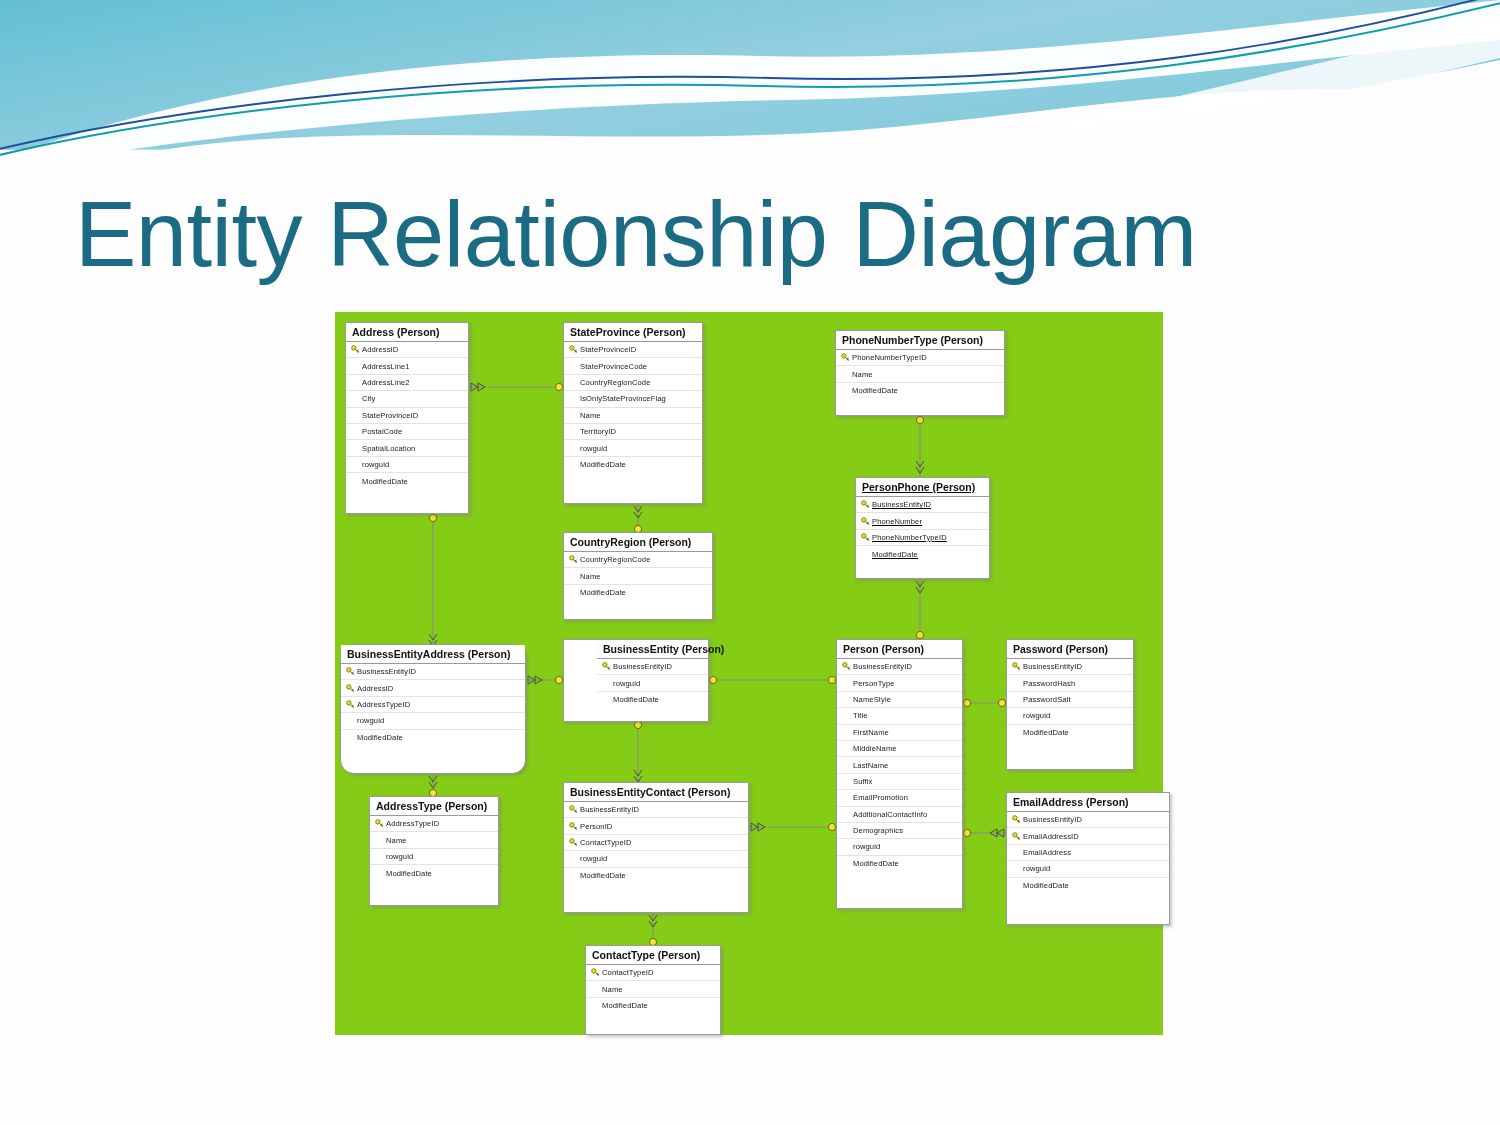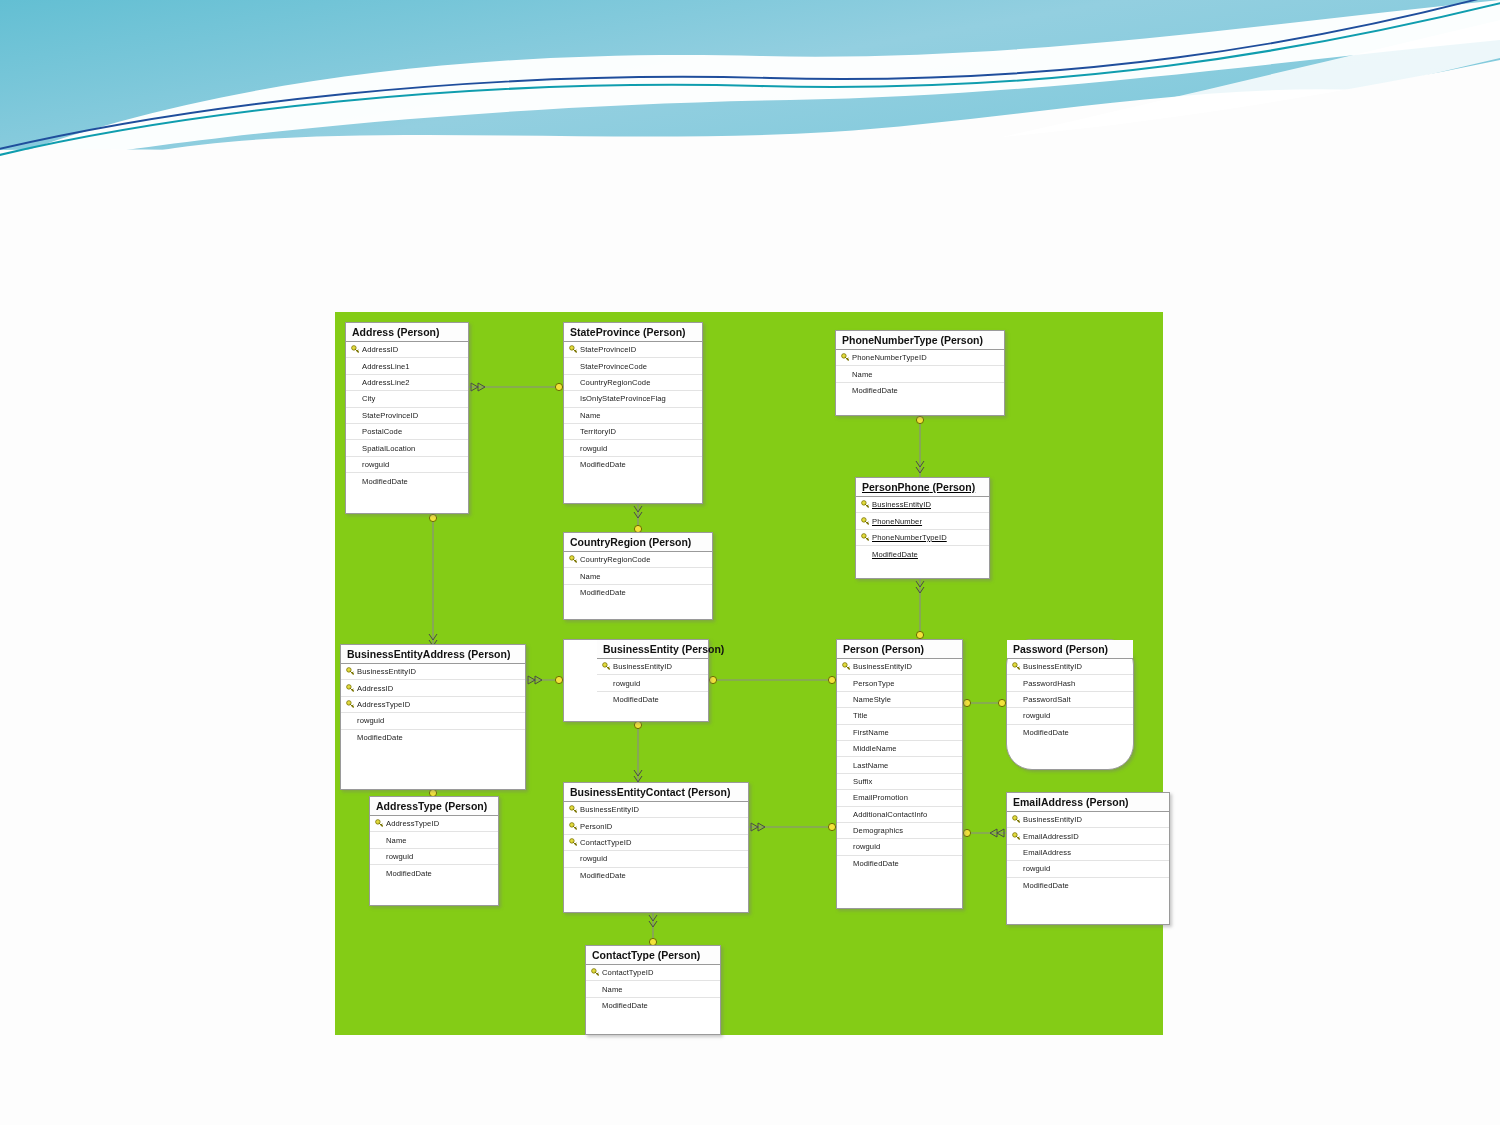--- a/index.html
+++ b/index.html
@@ -82,20 +82,21 @@
       <path d="M900,160 C1080,120 1290,70 1500,20 L1500,58 C1300,106 1120,140 980,160 Z" fill="#FFFFFF" opacity="0.85"></path>
 
       <path d="M0,160 L1500,160 L1500,60 C1250,112 980,150 700,154 C420,158 180,146 0,150 Z" fill="#FDFDFD"></path>
 
       <path d="M-5,156 C180,112 470,78 760,86 C1060,94 1300,52 1505,2" fill="none" stroke="#0F9DAE" stroke-width="2.1"></path>
 
       <path d="M-5,150 C190,104 480,70 770,78 C1070,86 1310,44 1505,-8" fill="none" stroke="#1F4E9C" stroke-width="1.9"></path>
     </svg>
   </div>
 
+  <div id="slide-title">Entity Relationship Diagram</div>
 
   <div id="diagram">
 
     <svg id="wires" viewBox="0 0 828 723">
       <g stroke="#8a8a8a" stroke-width="1.1" fill="none">
 
         <path d="M134,75 L228,75"></path>
 
         <path d="M303,192 L303,220"></path>
 
@@ -349,21 +350,21 @@
             <div class="row">
               <span class="k"></span>
               <span class="nm">Name</span>
             </div>
             <div class="row">
               <span class="k"></span>
               <span class="nm">ModifiedDate</span>
             </div>
           </div>
         </div>
-        <div class="tbl" style="left: 5px; top: 332px; width: 186px; height: 146px;">
+        <div class="tbl" style="left: 5px; top: 332px; width: 186px; height: 130px; border-radius: 14px;">
           <div class="hdr"><span>BusinessEntityAddress</span> <span class="sch">(Person)</span></div>
           <div class="rows">
             <div class="row">
               <span class="k">
                 <svg class="keyglyph" width="9" height="9" viewBox="0 0 10 10">
                   <circle cx="3.2" cy="3.2" r="2.5" fill="#E3DC3F" stroke="#7a7400" stroke-width="0.9"></circle>
                   <path d="M4.6 4.6 L8.2 8.2 M6.6 6.6 L7.8 5.6 M7.6 7.6 L8.6 6.8" stroke="#7a7400" stroke-width="1.1" fill="none" stroke-linecap="round"></path>
                 </svg>
               </span>
               <span class="nm">BusinessEntityID</span>
@@ -473,21 +474,21 @@
             <div class="row">
               <span class="k"></span>
               <span class="nm">rowguid</span>
             </div>
             <div class="row">
               <span class="k"></span>
               <span class="nm">ModifiedDate</span>
             </div>
           </div>
         </div>
-        <div class="tbl" style="left: 671px; top: 327px; width: 128px; height: 131px; border-radius: 26px;">
+        <div class="tbl" style="left: 671px; top: 327px; width: 128px; height: 131px;">
           <div class="hdr"><span>Password</span> <span class="sch">(Person)</span></div>
           <div class="rows">
             <div class="row">
               <span class="k">
                 <svg class="keyglyph" width="9" height="9" viewBox="0 0 10 10">
                   <circle cx="3.2" cy="3.2" r="2.5" fill="#E3DC3F" stroke="#7a7400" stroke-width="0.9"></circle>
                   <path d="M4.6 4.6 L8.2 8.2 M6.6 6.6 L7.8 5.6 M7.6 7.6 L8.6 6.8" stroke="#7a7400" stroke-width="1.1" fill="none" stroke-linecap="round"></path>
                 </svg>
               </span>
               <span class="nm">BusinessEntityID</span>

